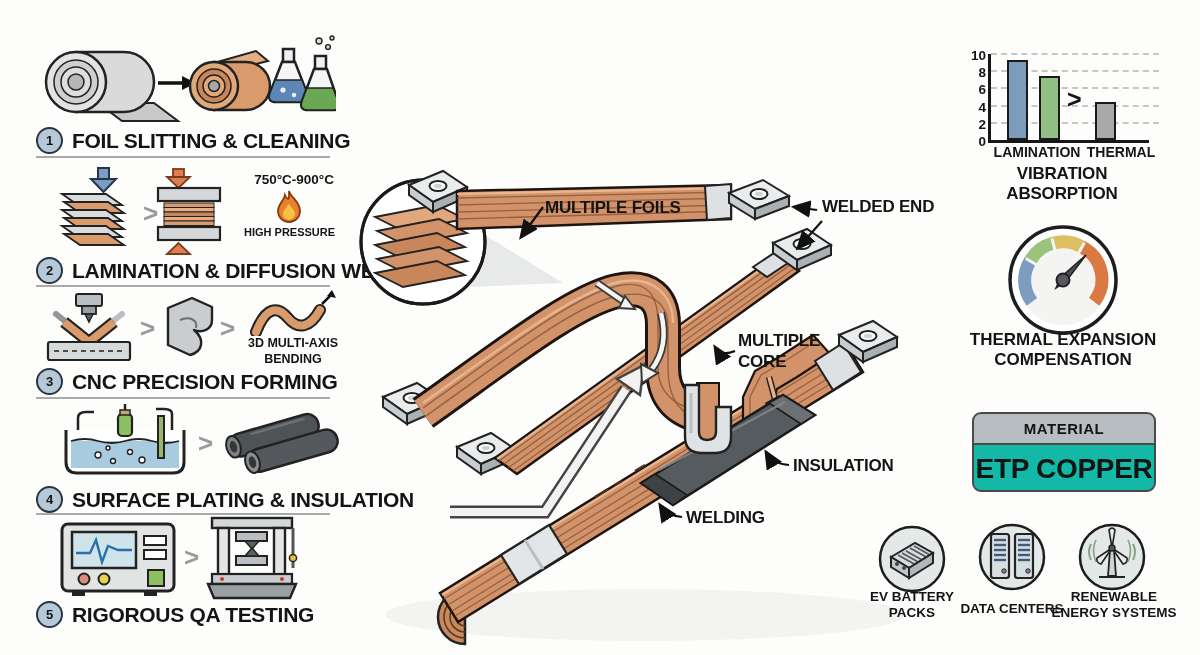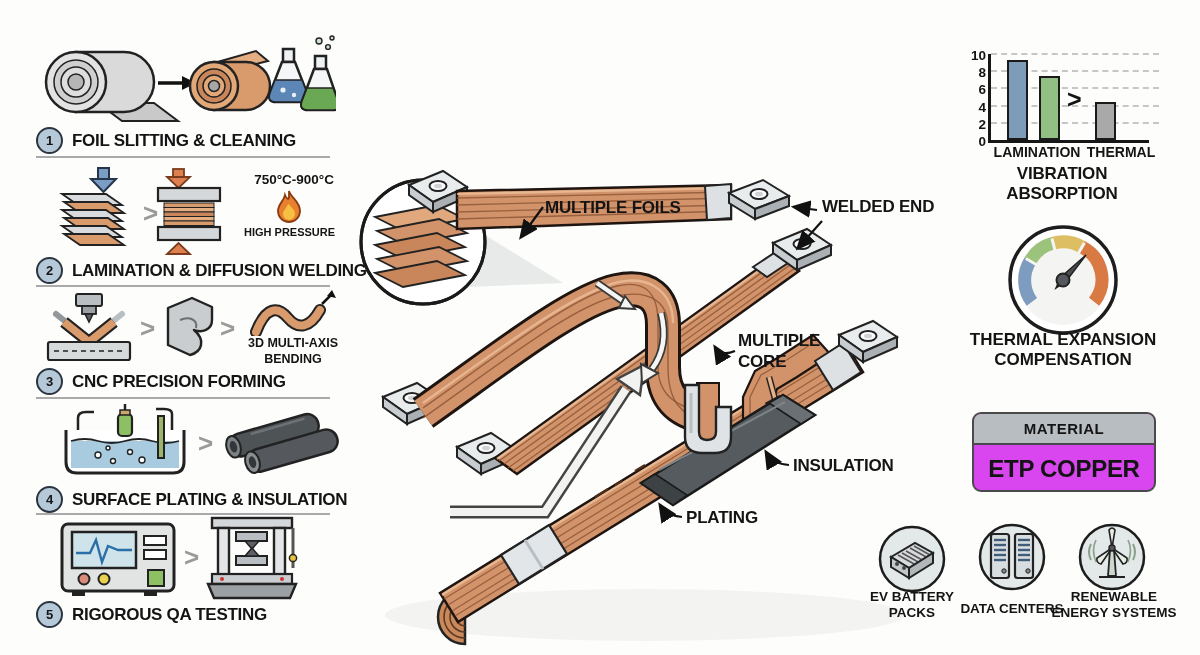--- a/index.html
+++ b/index.html
@@ -7,44 +7,44 @@
     position:relative;width:1200px;height:655px;overflow:hidden;
     background:#fdfdfc;font-family:"Liberation Sans",sans-serif;color:#141414;
   }
   .abs{position:absolute;}
   
   .label-row{position:absolute;display:flex;align-items:center;gap:9px;}
   .badge{
     width:23px;height:23px;border-radius:50%;background:#b5c9d8;border:2px solid #2b3540;
     font-size:13px;font-weight:800;display:flex;align-items:center;justify-content:center;flex:0 0 auto;
   }
-  .step-label{font-size:17px;font-weight:800;letter-spacing:-.3px;white-space:nowrap;}
+  .step-label{font-size:21px;font-weight:800;letter-spacing:-.3px;white-space:nowrap;}
   .sep{position:absolute;left:36px;width:294px;height:0;border-top:2px solid #a9a9a9;}
   .s2temp{font-size:13.5px;font-weight:800;text-align:right;white-space:nowrap;}
   .s2press{font-size:11px;font-weight:700;text-align:center;white-space:nowrap;}
   .s3note{font-size:12.5px;font-weight:800;text-align:center;line-height:1.25;}
   
   .dlabel{position:absolute;font-size:17px;font-weight:800;letter-spacing:-.2px;white-space:nowrap;line-height:1.25;}
   
   #chart-box{position:absolute;left:960px;top:38px;width:204px;height:150px;}
   #plot{position:absolute;left:28px;top:16px;width:158px;height:86px;
         border-left:3px solid #161616;border-bottom:3px solid #161616;}
   .bar{position:absolute;bottom:0;width:21px;border:2px solid #1a1a1a;box-sizing:border-box;z-index:2;}
   .gridline{position:absolute;left:0;right:-10px;height:0;border-top:2px dashed #c6c6c6;z-index:1;}
   .ytick{position:absolute;left:-31px;width:26px;text-align:right;font-size:13.5px;font-weight:800;z-index:2;}
   .gtsym{position:absolute;left:76px;bottom:26px;font-size:25px;font-weight:900;z-index:3;}
   .xlab{position:absolute;top:106px;font-size:14px;font-weight:800;text-align:center;}
   #chart-title{position:absolute;top:126px;left:0;width:204px;text-align:center;font-size:17px;font-weight:800;letter-spacing:-.2px;}
   .rlabel{position:absolute;text-align:center;font-size:17px;font-weight:800;line-height:1.2;}
   .applabel{position:absolute;text-align:center;font-size:13.5px;font-weight:800;line-height:1.15;}
   #material-card{position:absolute;left:972px;top:412px;width:184px;height:80px;border:2px solid #4a4a4a;
-     border-radius:9px;overflow:hidden;background:#d946ef;box-sizing:border-box;}
+     border-radius:9px;overflow:hidden;background:#14b8a6;box-sizing:border-box;}
   #material-card .hd{height:29px;background:#b7bdc0;border-bottom:2px solid #4a4a4a;
      display:flex;align-items:center;justify-content:center;font-size:15px;font-weight:800;letter-spacing:.5px;}
-  #material-card .bd{height:47px;display:flex;align-items:center;justify-content:center;font-size:24px;font-weight:800;letter-spacing:-.3px;}
+  #material-card .bd{height:47px;display:flex;align-items:center;justify-content:center;font-size:28px;font-weight:800;letter-spacing:-.3px;}
   svg{display:block;}
 </style>
 </head>
 <body>
 
 <div id="canvas">
 
   <svg class="abs" style="left:36px;top:33px" width="300" height="92" viewBox="0 0 300 92">
     <polygon points="62,70 118,70 142,88 86,88" fill="#c9c9c9" stroke="#222" stroke-width="2"></polygon>
     <path d="M40 19 L88 19 A30 30 0 0 1 88 79 L40 79 Z" fill="#dadada" stroke="#222" stroke-width="2.5"></path>
@@ -397,21 +397,21 @@
     </g>
   </svg>
 
   <div class="dlabel" style="left:545px;top:197px">MULTIPLE FOILS</div>
   <div class="dlabel" style="left:822px;top:196px">WELDED END</div>
   <div class="dlabel" style="left:738px;top:330px">
     <div>MULTIPLE</div>
     <div>CORE</div>
   </div>
   <div class="dlabel" style="left:793px;top:455px">INSULATION</div>
-  <div class="dlabel" style="left:686px;top:507px">PLATING</div>
+  <div class="dlabel" style="left:686px;top:507px">WELDING</div>
 
   <div id="chart-box">
     <div id="plot">
       <div class="bar" style="left: 16px; height: 80px; background: rgb(125, 156, 186);"></div>
       <div class="bar" style="left: 48px; height: 64px; background: rgb(146, 191, 132);"></div>
       <div class="bar" style="left: 104px; height: 38px; background: rgb(169, 169, 169);"></div>
       <div class="gtsym">&gt;</div>
     <div class="ytick" style="bottom: -9px;">0</div>
         <div class="ytick" style="bottom: 8.2px;">2</div>
         <div class="gridline" style="bottom: 16.2px;"></div>

